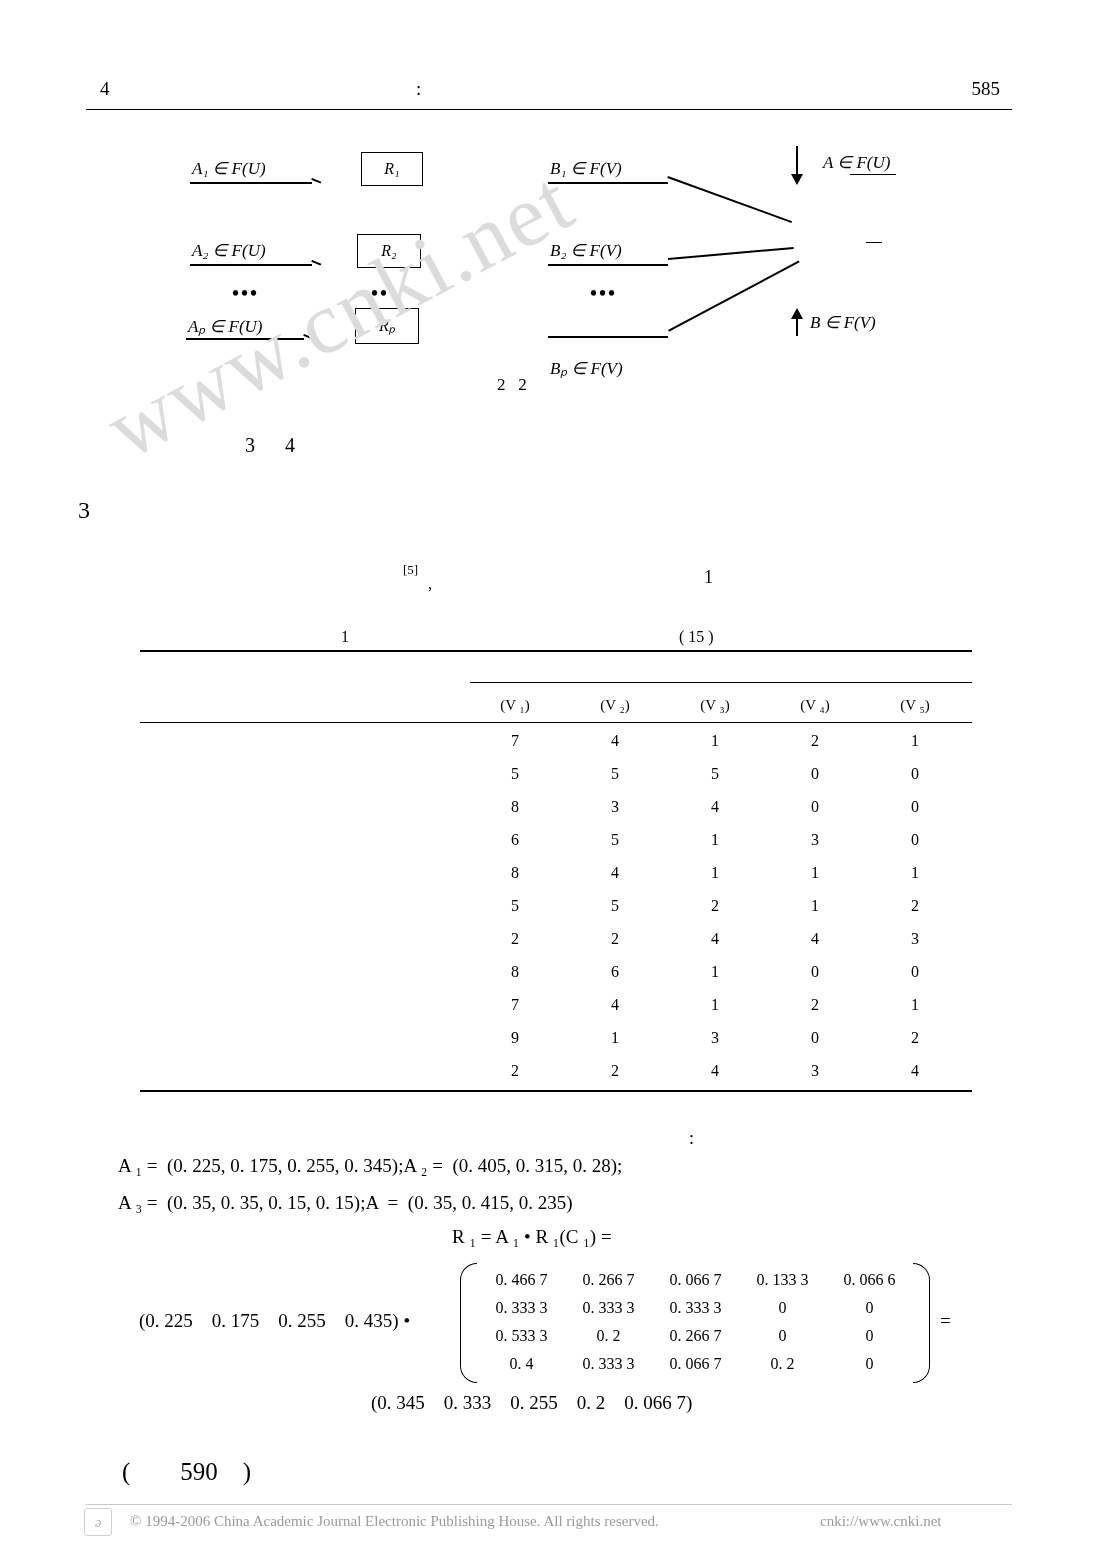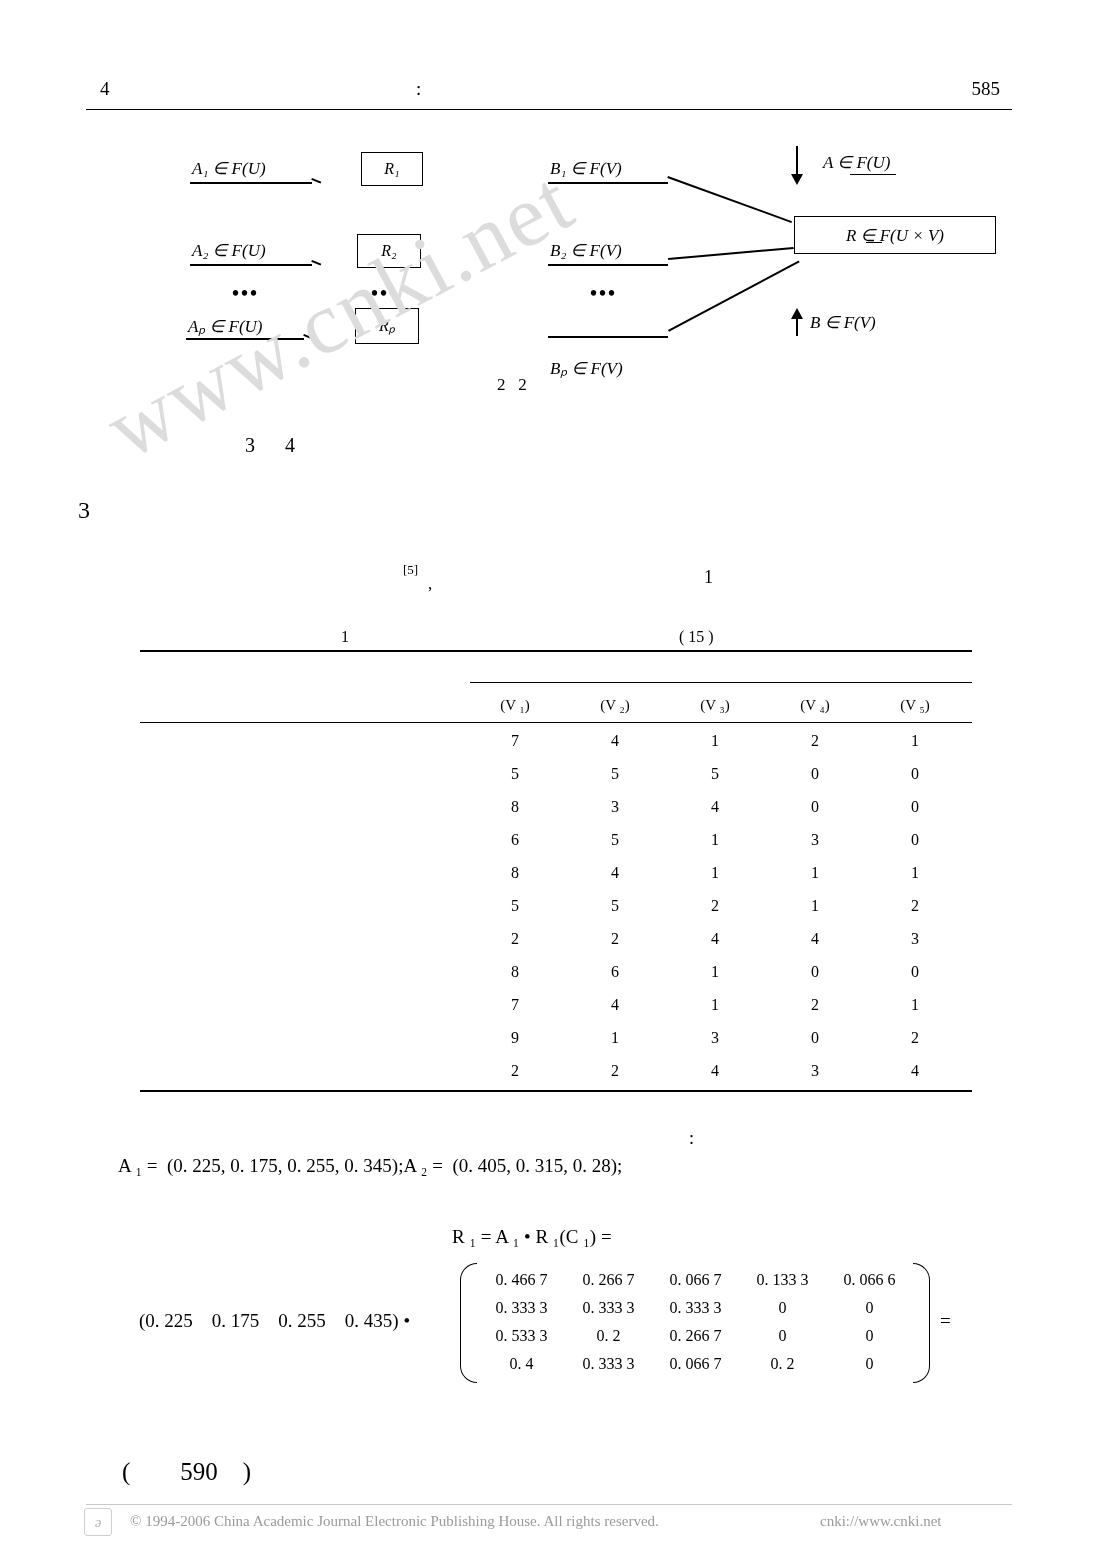--- a/index.html
+++ b/index.html
@@ -313,21 +313,20 @@
 
     <div class="dg-line" style="left:518px; top:46px; width:132px; transform:rotate(20deg);"></div>
     <div class="dg-line" style="left:518px; top:128px; width:126px; transform:rotate(-5deg);"></div>
     <div class="dg-line" style="left:518px; top:200px; width:148px; transform:rotate(-28deg);"></div>
 
     <div class="dg-arrow-v" style="left:646px; top:16px; height:30px;"></div>
     <div class="dg-arrow-head" style="left:641px; top:44px; border-left:6px solid transparent; border-right:6px solid transparent; border-top:11px solid #000;"></div>
     <div class="dg-label" style="left:660px; top:22px;margin-left:13px;">A ∈ F(U)</div>
     <div class="dg-underline" style="left:700px; top:44px; width:46px; height:1.4px;"></div>
 
-    <div class="dg-box" style="left:644px; top:86px; width:200px; height:36px; font-size:17px;">R ∈ F(U × V)</div>
     <div class="dg-underline" style="left:716px; top:112px; width:16px; height:1.4px;"></div>
 
     <div class="dg-arrow-v" style="left:646px; top:180px; height:26px;"></div>
     <div class="dg-arrow-head" style="left:641px; top:178px; border-left:6px solid transparent; border-right:6px solid transparent; border-bottom:11px solid #000;"></div>
     <div class="dg-label" style="left:660px; top:182px;">B ∈ F(V)</div>
   </div>
 
   <div class="watermark">
     <div class="wm-text">www.cnki.net</div>
   </div>
@@ -418,20 +417,21 @@
     <div class="cell" style="left:430px; top:412px;">2</div>
     <div class="cell" style="left:530px; top:412px;">4</div>
     <div class="cell" style="left:630px; top:412px;">3</div>
     <div class="cell" style="left:730px; top:412px;">4</div>
 
     <div class="rule thick" style="top:440px;"></div>
   </div>
 
   <div class="math" style="left:689px; top:1128px; font-size:18px;">:</div>
   <div class="math" style="left:118px; top:1155px; font-size:19px;">A ₁ =  (0. 225, 0. 175, 0. 255, 0. 345);A ₂ =  (0. 405, 0. 315, 0. 28);</div>
+  <div class="math" style="left:118px; top:1192px; font-size:19px;">A ₃ =  (0. 35, 0. 35, 0. 15, 0. 15);A  =  (0. 35, 0. 415, 0. 235)</div>
   <div class="math" style="left:452px; top:1226px; font-size:19px;">R ₁ = A ₁ • R ₁(C ₁) =</div>
   <div class="math" style="left:139px; top:1310px; font-size:19px;">(0. 225    0. 175    0. 255    0. 435) •</div>
 
   <div class="matrix">
     <div class="brk left"></div>
     <div class="brk right"></div>
     <div class="mrow" style="top:8px;">
       <span class="mcell">0. 466 7</span>
       <span class="mcell">0. 266 7</span>
       <span class="mcell">0. 066 7</span>
@@ -455,20 +455,21 @@
     <div class="mrow" style="top:92px;">
       <span class="mcell">0. 4</span>
       <span class="mcell">0. 333 3</span>
       <span class="mcell">0. 066 7</span>
       <span class="mcell">0. 2</span>
       <span class="mcell">0</span>
     </div>
   </div>
 
   <div class="math" style="left:940px; top:1310px; font-size:19px;">=</div>
+  <div class="math" style="left:371px; top:1392px; font-size:19px;">(0. 345    0. 333    0. 255    0. 2    0. 066 7)</div>
   <div class="math" style="left:122px; top:1458px; font-size:25px;">(        590    )</div>
 
   <div class="footer">
     <div class="fbar"></div>
     <div class="flogo">ə</div>
     <div class="ftext">© 1994-2006 China Academic Journal Electronic Publishing House. All rights reserved.</div>
     <div class="flink">cnki://www.cnki.net</div>
   </div>
 
 </div>

